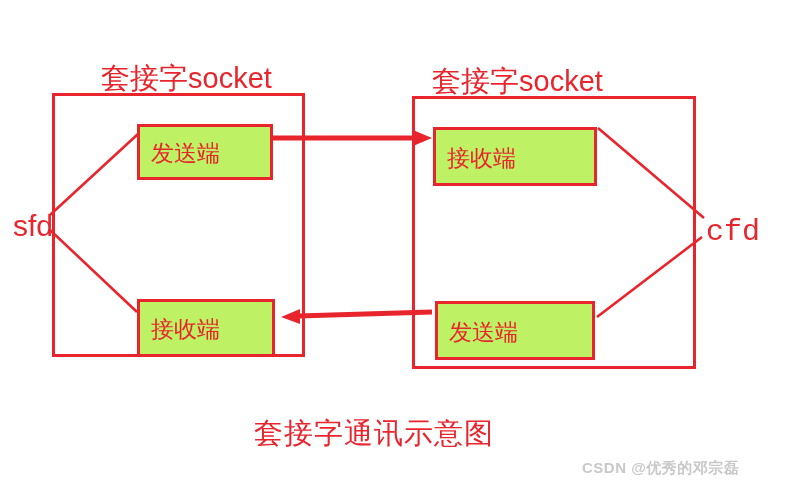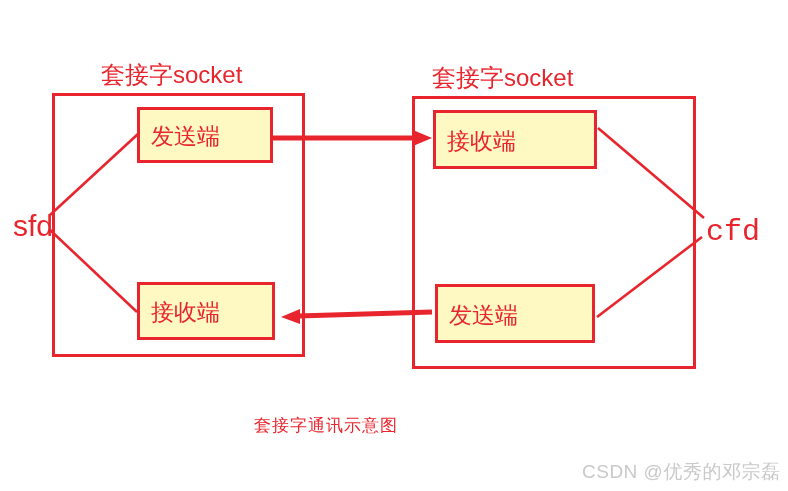--- a/index.html
+++ b/index.html
@@ -19,59 +19,61 @@
     position: absolute;
     left: 0;
     top: 0;
     width: 788px;
     height: 491px;
     pointer-events: none;
   }
   .abs { position: absolute; }
   .socket-title {
     color: var(--accent, #e8252d);
-    font-size: 24px;
+    font-size: 29px;
     white-space: nowrap;
   }
   .outer-box {
     border: 3px solid var(--accent, #e8252d);
     box-sizing: border-box;
     background: transparent;
   }
   .node-box {
     border: 3px solid var(--accent, #e8252d);
     box-sizing: border-box;
     display: flex;
     align-items: center;
-    background: #fef9c3;
+    background: #bef264;
+    margin-top: 17px;
   }
   .node-label {
     color: var(--accent, #e8252d);
     font-size: 23px;
     padding-left: 11px;
     padding-top: 3px;
     white-space: nowrap;
   }
   .fd-label {
     color: var(--accent, #e8252d);
     font-size: 30px;
     white-space: nowrap;
   }
   .caption {
     color: var(--accent, #e8252d);
-    font-size: 17px;
+    font-size: 29px;
     letter-spacing: 1px;
     white-space: nowrap;
   }
   .watermark {
     color: var(--wm, #c9c9c9);
-    font-size: 19px;
+    font-size: 15px;
     white-space: nowrap;
     text-shadow: 1px 1px 1px rgba(255,255,255,0.95);
     letter-spacing: 0.5px;
+    font-weight: bold;
   }
 
   
   .title-left   { left: 101px; top: 59px; }
   .title-right  { left: 432px; top: 62px; }
   .outer-left   { left: 52px;  top: 93px;  width: 253px; height: 264px; }
   .outer-right  { left: 412px; top: 96px;  width: 284px; height: 273px; }
   .sender-left  { left: 137px; top: 107px; width: 136px; height: 56px; }
   .recv-left    { left: 137px; top: 282px; width: 138px; height: 58px; }
   .recv-right   { left: 433px; top: 110px; width: 164px; height: 59px; }

